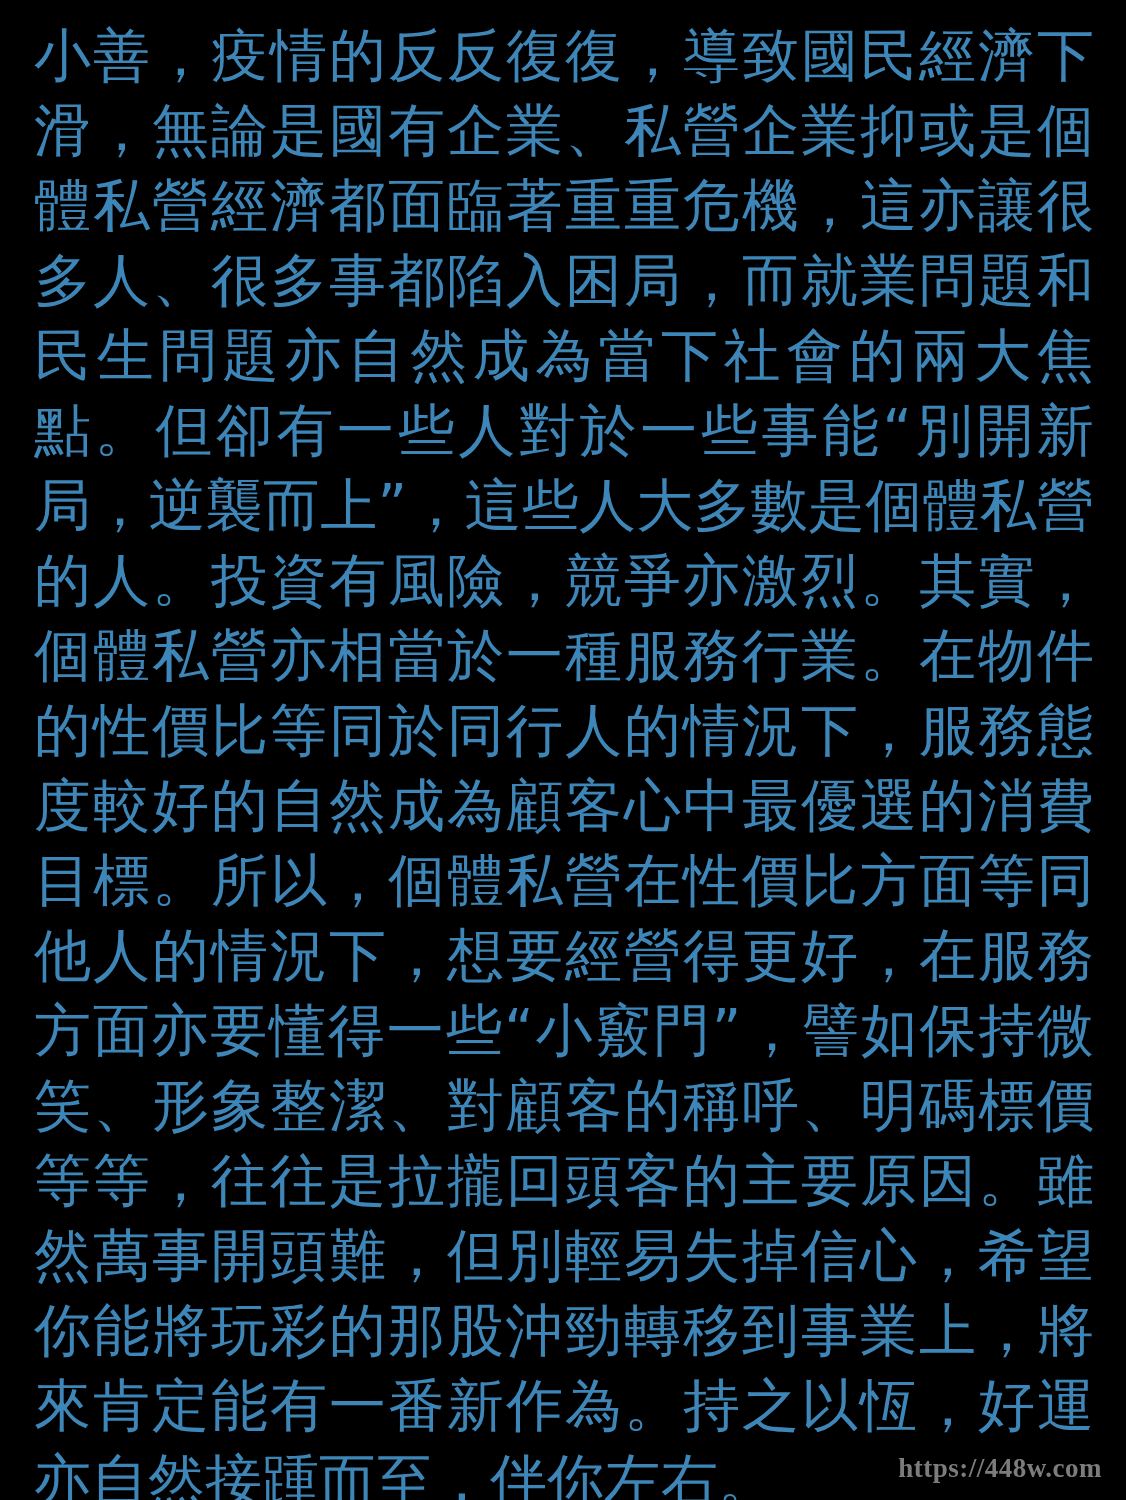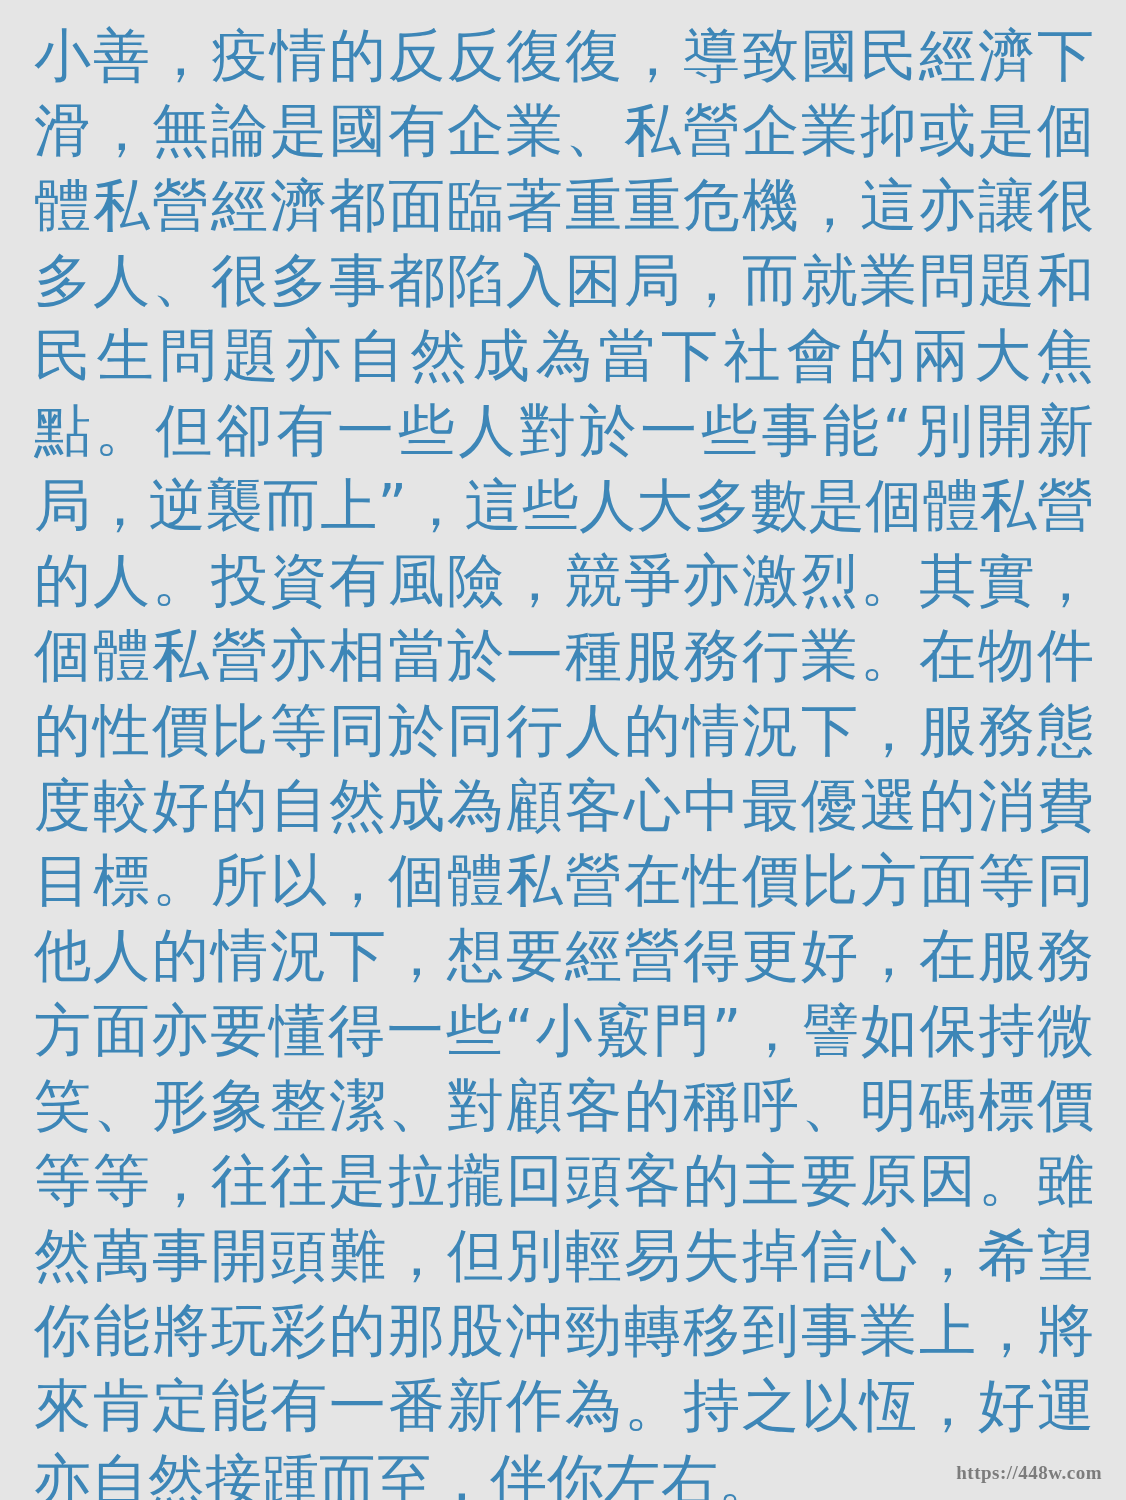--- a/index.html
+++ b/index.html
@@ -10,21 +10,21 @@
   body {
     width: 1126px;
     height: 1500px;
     position: relative;
     font-family: "Liberation Sans", sans-serif;
     overflow: hidden;
   }
   .page {
     position: absolute;
     inset: 0;
-    background: #e5e5e5;
+    background: #000000;
   }
   .article {
     position: absolute;
     left: 34px;
     top: 18px;
     width: 1060px;
     color: #3d86b7;
     font-family: "DejaVu Sans", sans-serif;
     font-size: 57px;
     line-height: 75px;
@@ -33,21 +33,21 @@
     text-justify: inter-character;
     word-break: break-all;
     white-space: pre-wrap;
   }
   .watermark {
     position: absolute;
     right: 24px;
     bottom: 16px;
     font-family: "Liberation Serif", serif;
     font-weight: bold;
-    font-size: 19px;
+    font-size: 27px;
     color: #7c7c7c;
     letter-spacing: 0.5px;
   }
 </style>
 </head>
 <body>
 
 <div class="page">
   <div class="article">小善，疫情的反反復復，導致國民經濟下滑，無論是國有企業、私營企業抑或是個體私營經濟都面臨著重重危機，這亦讓很多人、很多事都陷入困局，而就業問題和民生問題亦自然成為當下社會的兩大焦點。但卻有一些人對於一些事能“別開新局，逆襲而上”，這些人大多數是個體私營的人。投資有風險，競爭亦激烈。其實，個體私營亦相當於一種服務行業。在物件的性價比等同於同行人的情況下，服務態度較好的自然成為顧客心中最優選的消費目標。所以，個體私營在性價比方面等同他人的情況下，想要經營得更好，在服務方面亦要懂得一些“小竅門”，譬如保持微笑、形象整潔、對顧客的稱呼、明碼標價等等，往往是拉攏回頭客的主要原因。雖然萬事開頭難，但別輕易失掉信心，希望你能將玩彩的那股沖勁轉移到事業上，將來肯定能有一番新作為。持之以恆，好運亦自然接踵而至，伴你左右。</div>
   <div class="watermark">https://448w.com</div>

